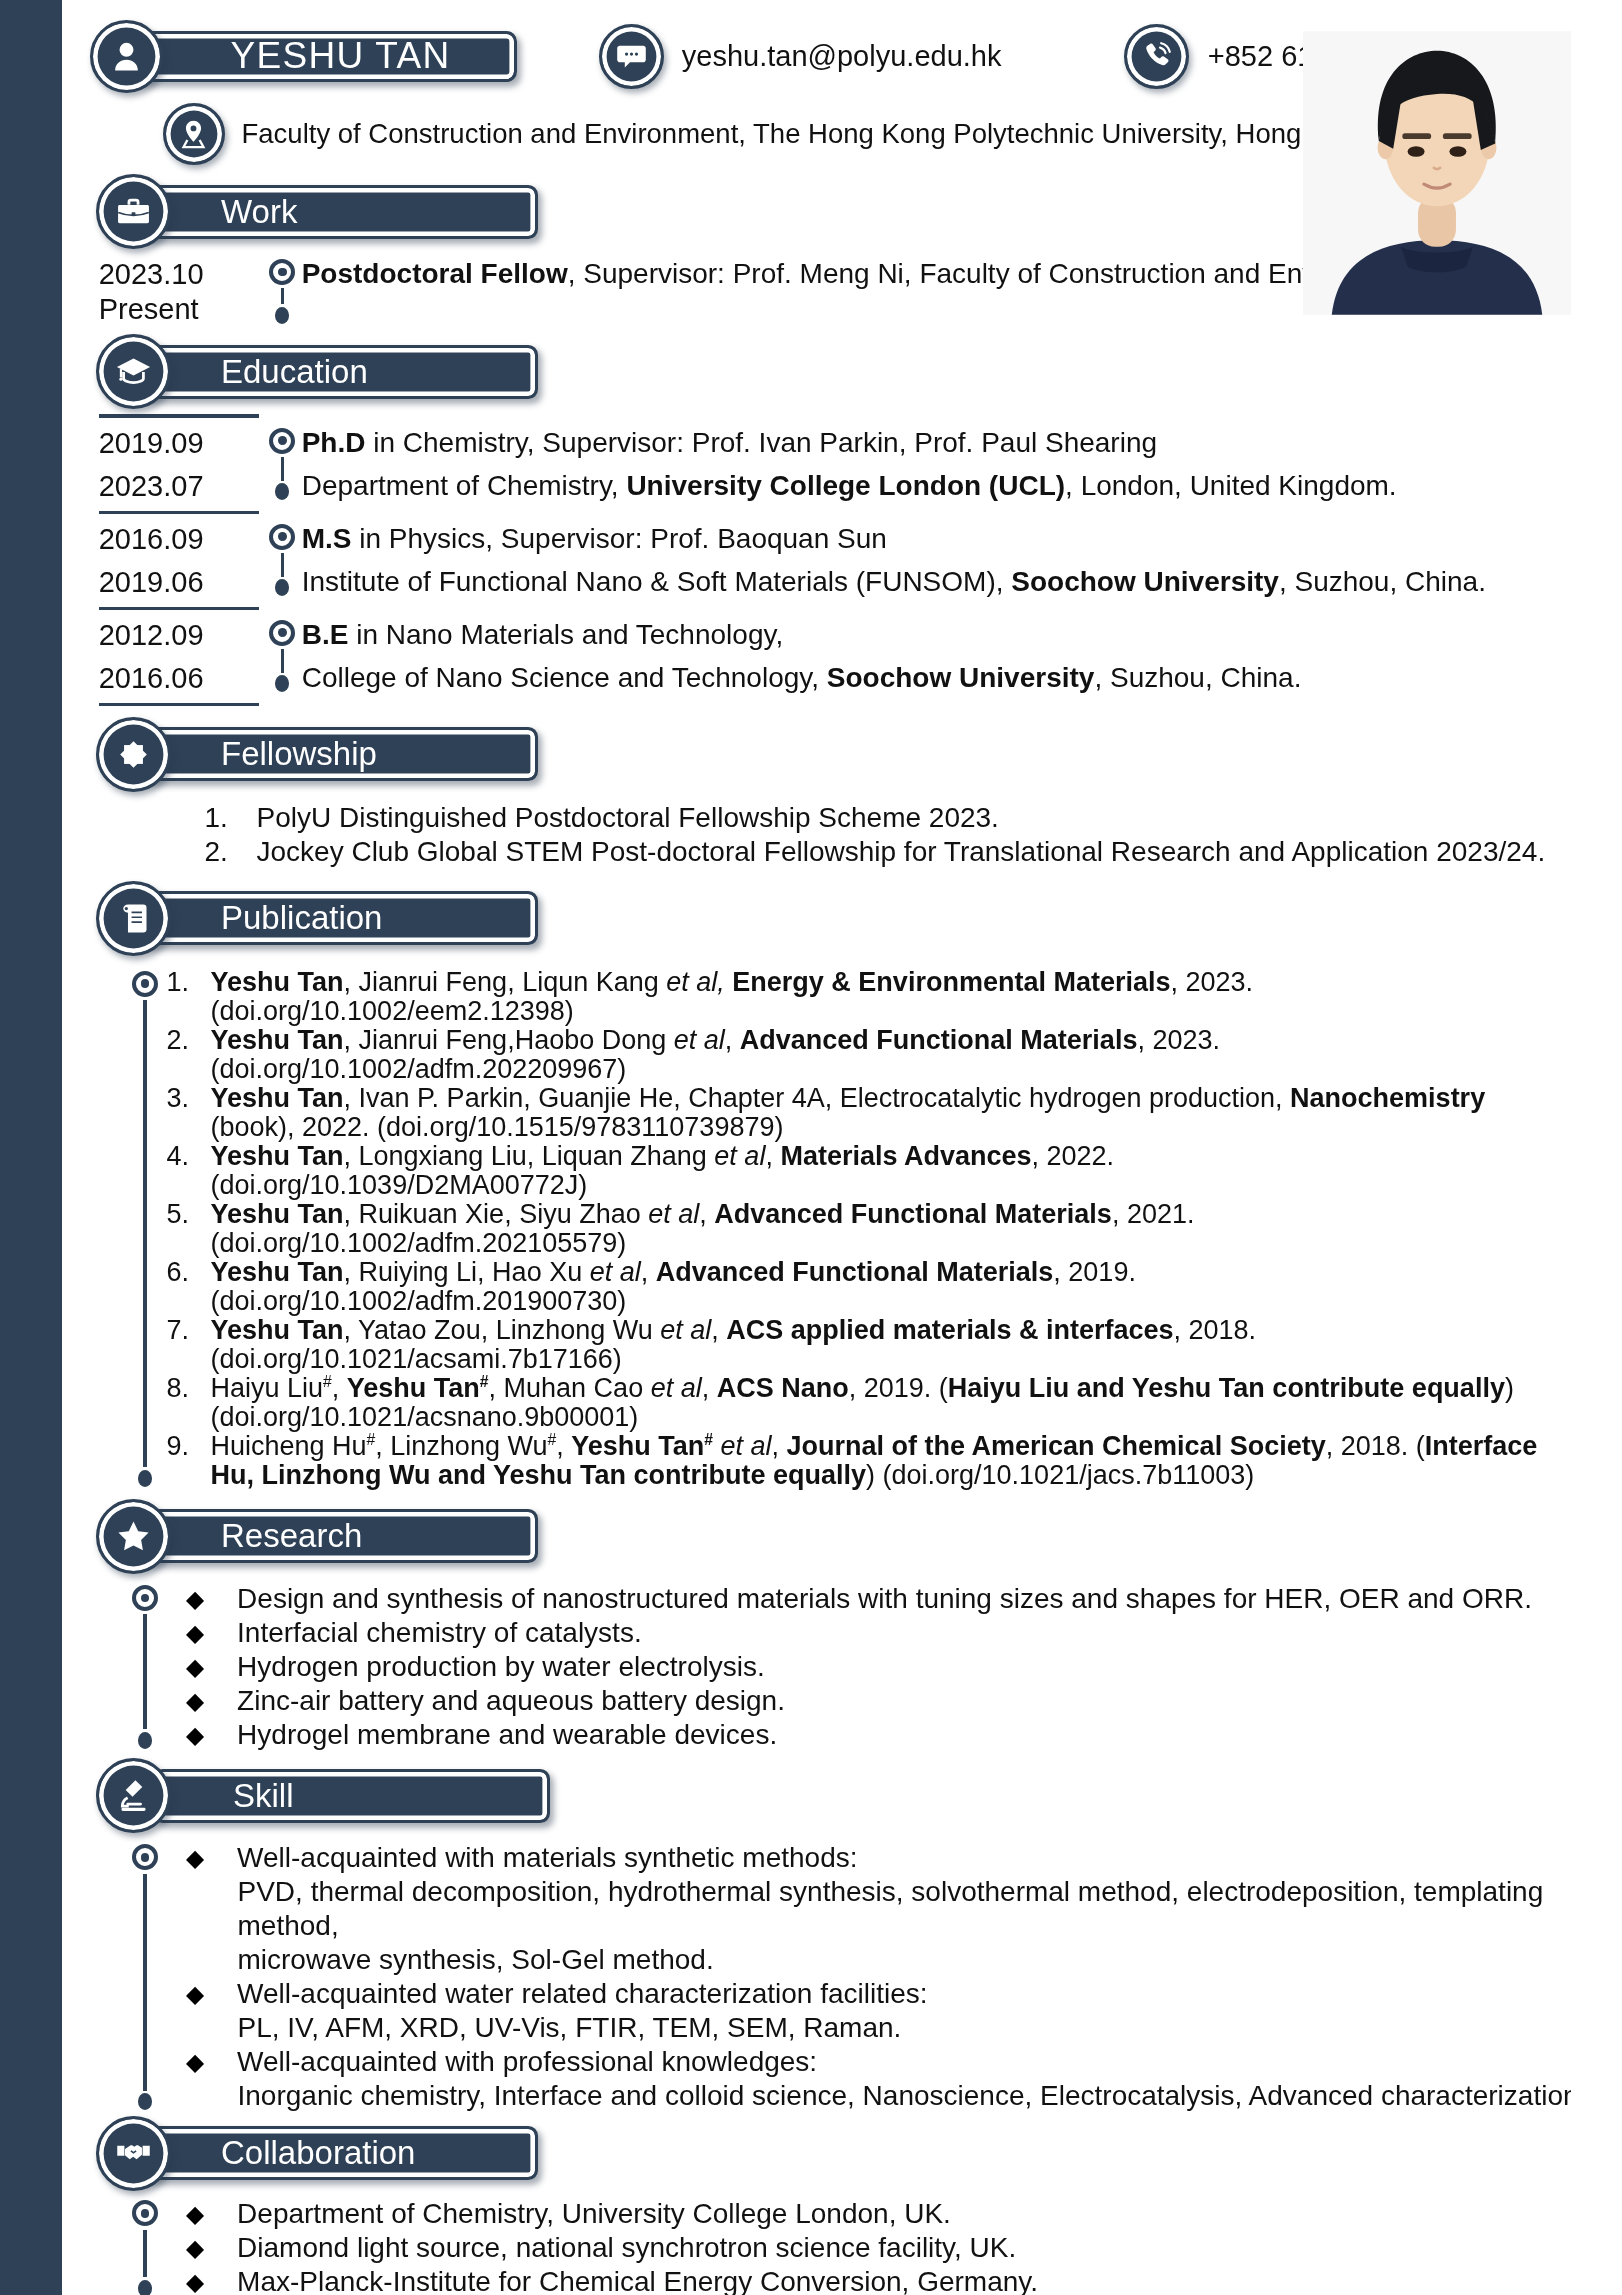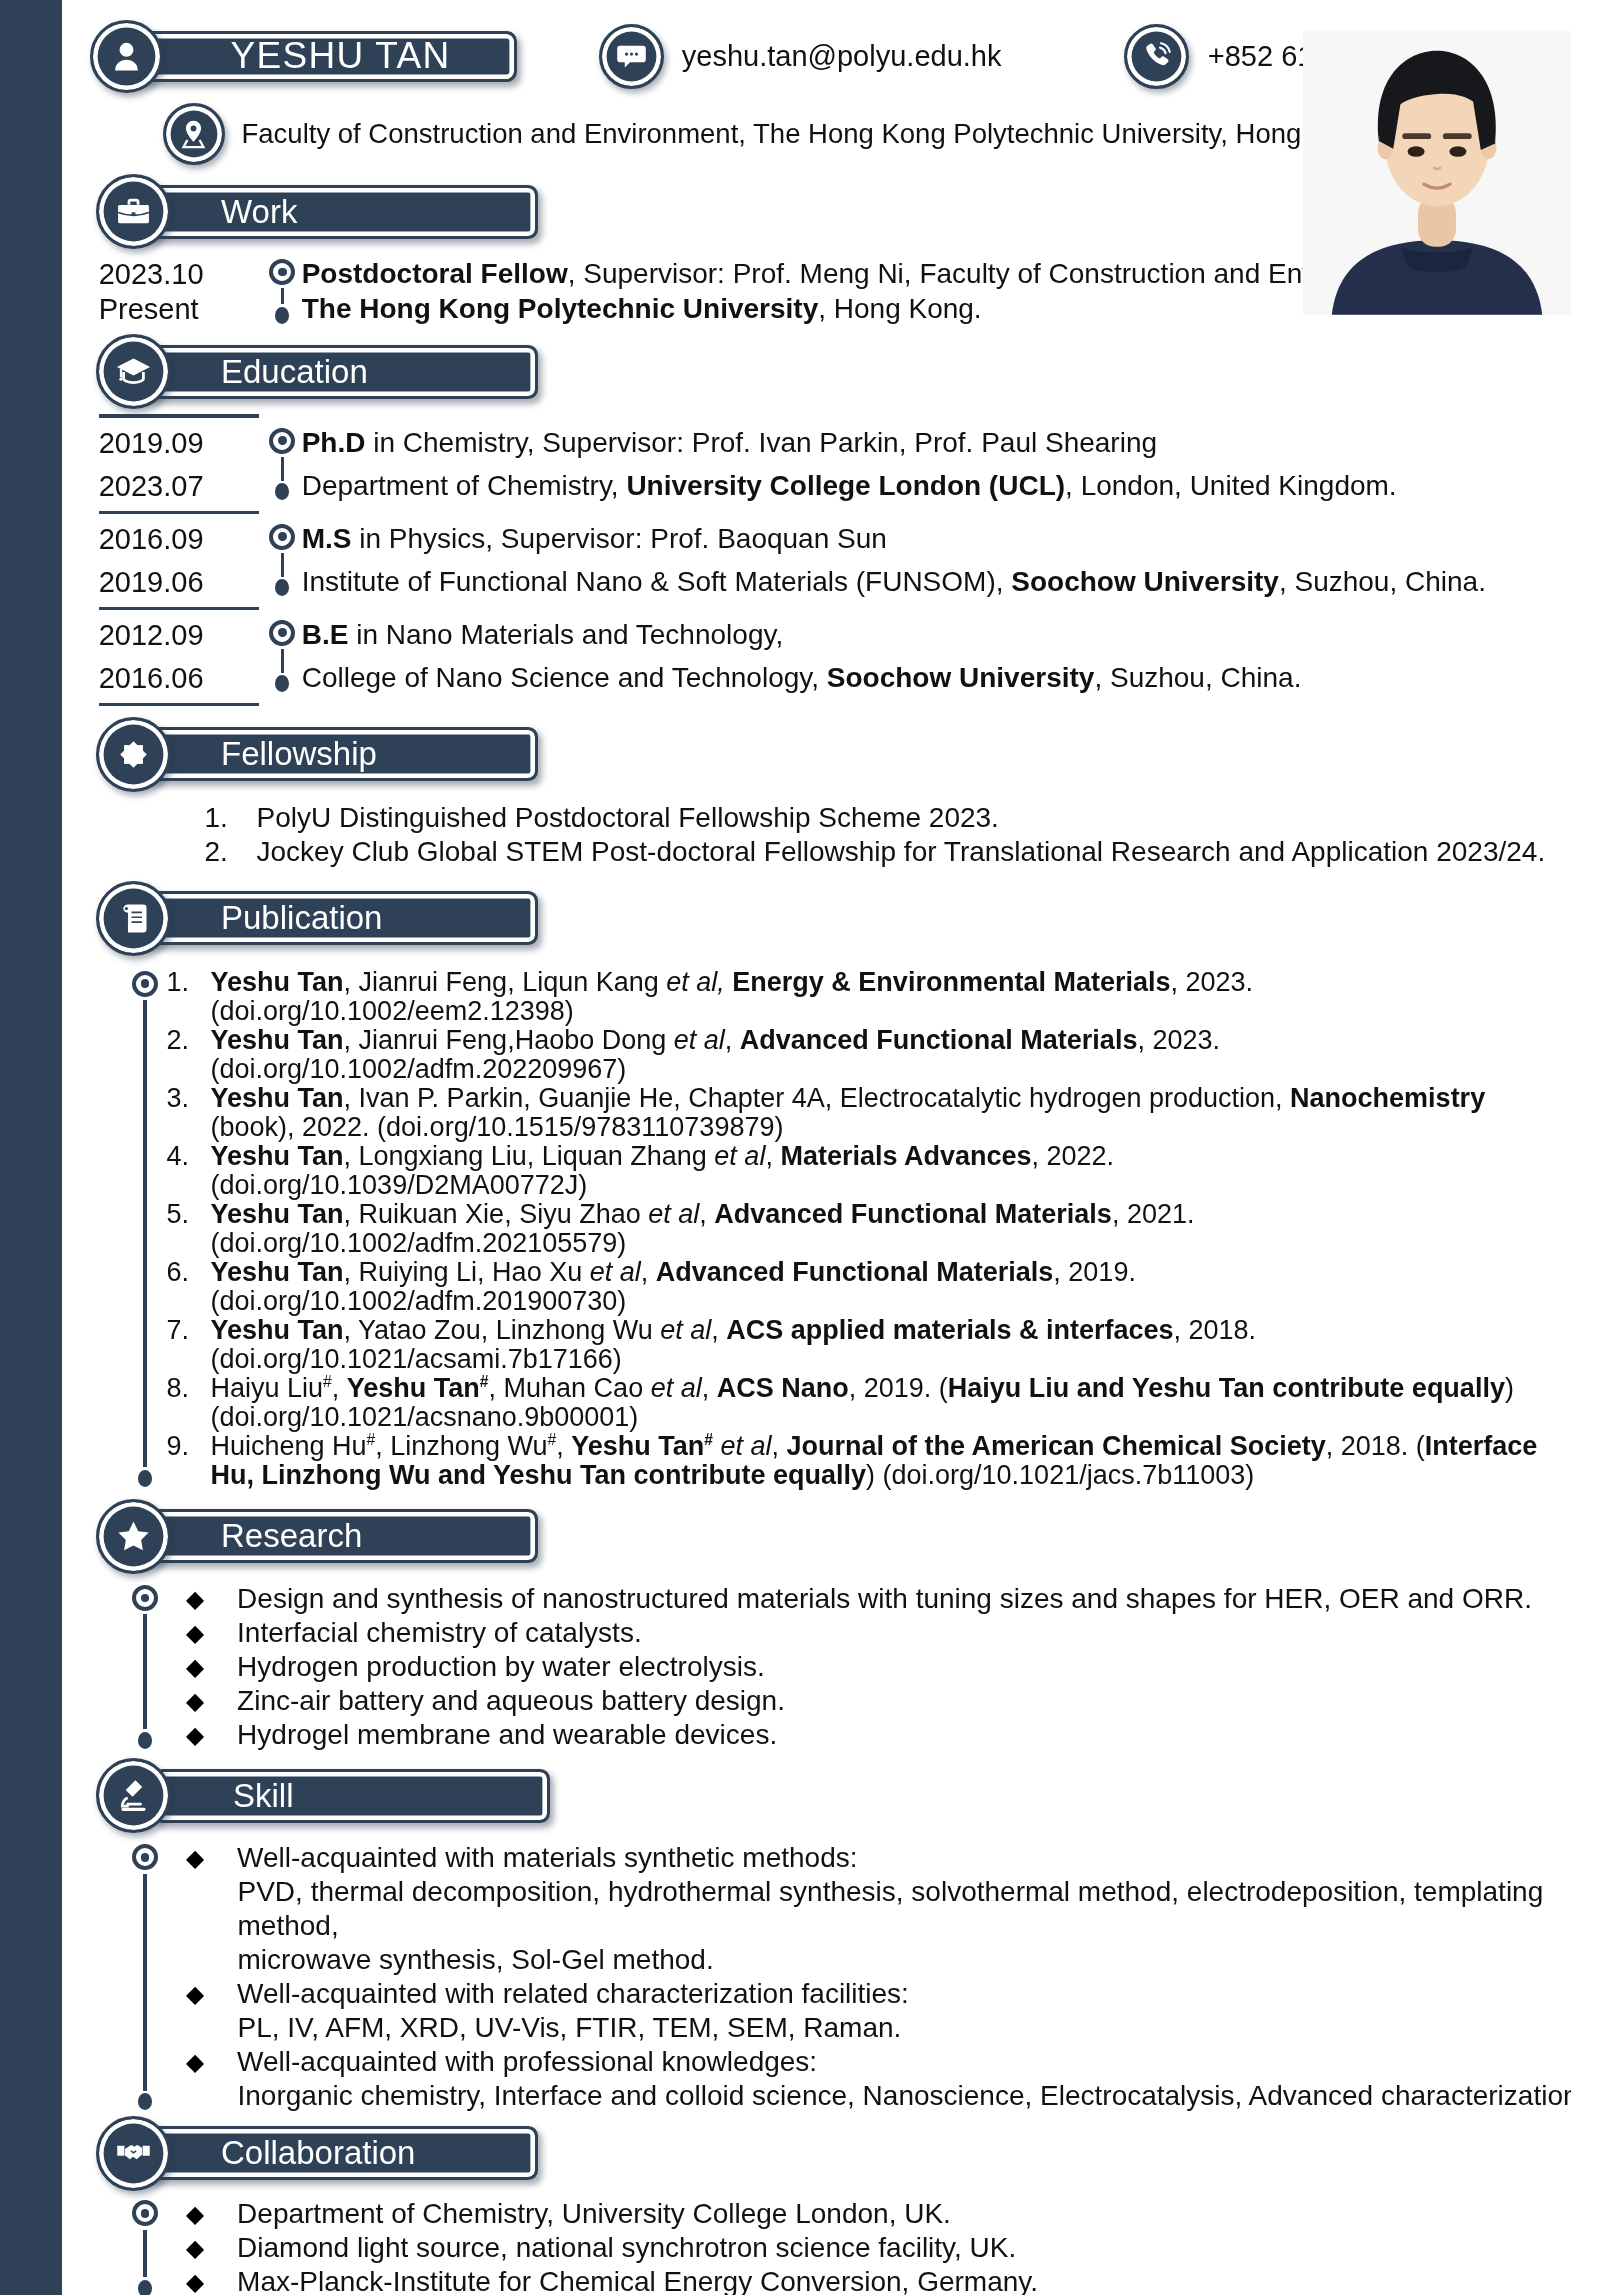--- a/index.html
+++ b/index.html
@@ -202,21 +202,20 @@
         <div>2023.10</div>
         <div class="d2">Present</div>
       </div>
       <div class="tl">
         <div class="bullseye"></div>
         <div class="tline"></div>
         <div class="enddot"></div>
       </div>
       <div class="etext">
         <div class="eline"><span class="b">Postdoctoral Fellow</span><span>, Supervisor: Prof. Meng Ni, Faculty of Construction and Environment,</span></div>
-        <div class="eline eline2"><span class="b">The Hong Kong Polytechnic University</span><span>, Hong Kong.</span></div>
       </div>
     </div>
 
     <div class="sec-head mt-edu">
       <div class="circle c-sec">
         <svg class="icon" viewBox="0 0 24 24">
           <path fill="#fff" d="M12 4 1.8 9.2 12 14.4 22.2 9.2Z"></path>
           <path d="M5.9 12.3v4c0 1.2 2.7 2.5 6.1 2.5s6.1-1.3 6.1-2.5v-4" fill="none" stroke="#fff" stroke-width="1.7"></path>
           <path d="M4.3 10.5v5.1" stroke="#fff" stroke-width="1.4"></path>
           <circle cx="4.3" cy="16.7" r="1" fill="#fff"></circle>
@@ -456,21 +455,21 @@
       </div>
       <div class="dl-list">
         <div class="dl-row">
           <span class="dl-bullet">◆</span>
           <span class="dl-text">Well-acquainted with materials synthetic methods:</span>
         </div>
         <div class="dl-cont">PVD, thermal decomposition, hydrothermal synthesis, solvothermal method, electrodeposition, templating method,</div>
         <div class="dl-cont">microwave synthesis, Sol-Gel method.</div>
         <div class="dl-row">
           <span class="dl-bullet">◆</span>
-          <span class="dl-text">Well-acquainted with related characterization facilities:</span>
+          <span class="dl-text">Well-acquainted water related characterization facilities:</span>
         </div>
         <div class="dl-cont">PL, IV, AFM, XRD, UV-Vis, FTIR, TEM, SEM, Raman.</div>
         <div class="dl-row">
           <span class="dl-bullet">◆</span>
           <span class="dl-text">Well-acquainted with professional knowledges:</span>
         </div>
         <div class="dl-cont">Inorganic chemistry, Interface and colloid science, Nanoscience, Electrocatalysis, Advanced characterization.</div>
       </div>
     </div>
 

